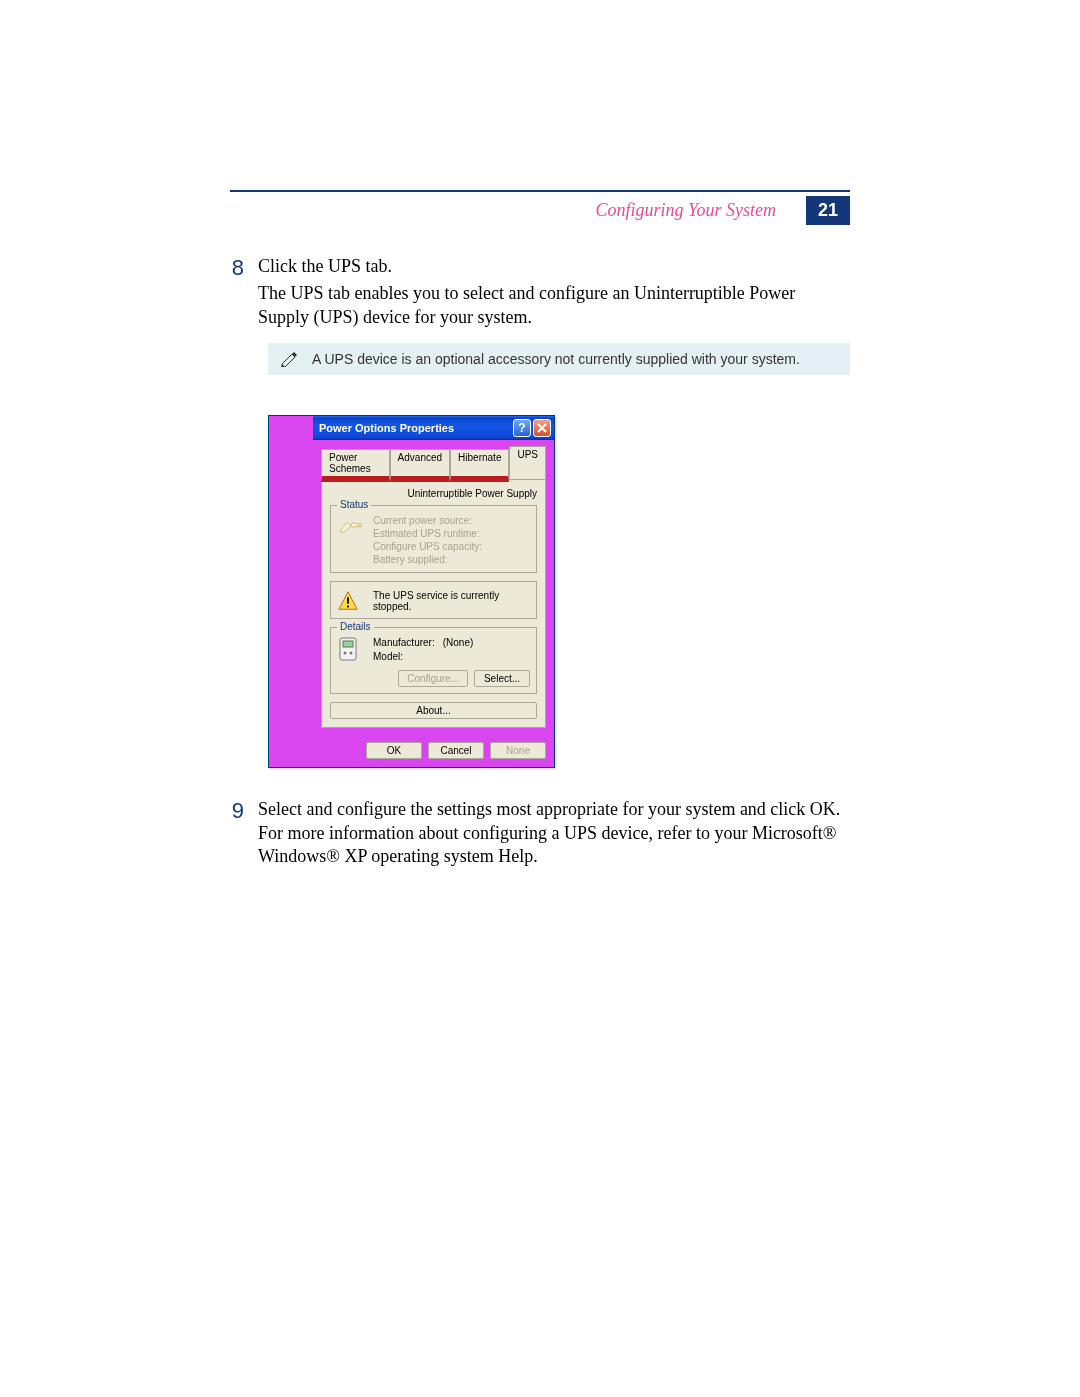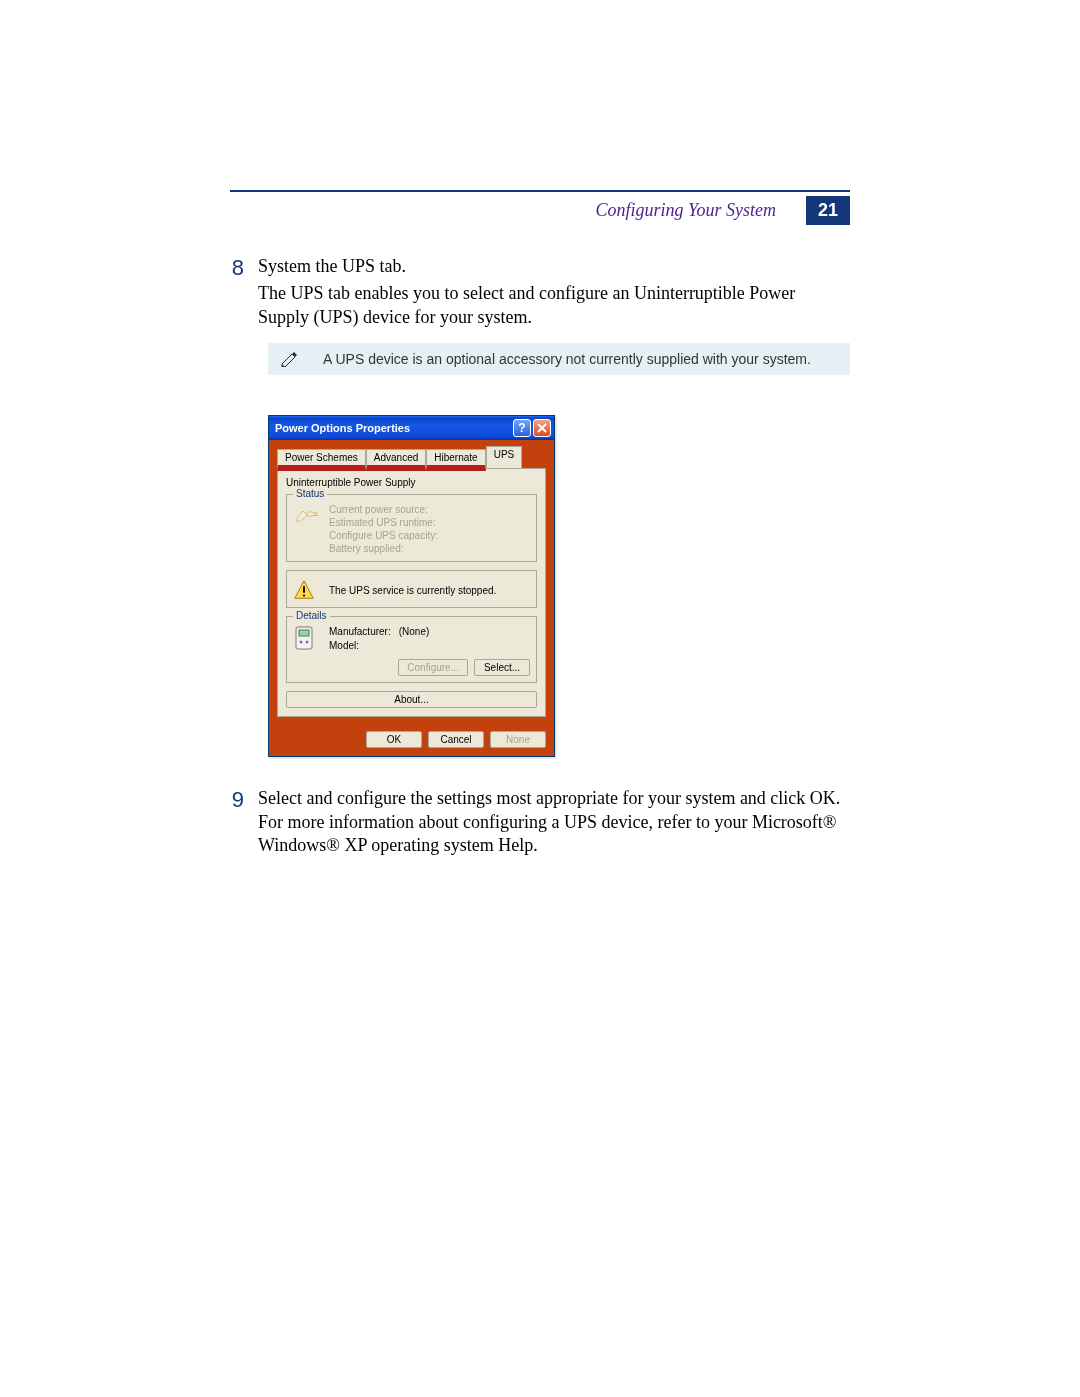--- a/index.html
+++ b/index.html
@@ -24,21 +24,21 @@
     border-top: 2px solid #14377a;
     margin-bottom: 4px;
   }
   .header-row {
     display: flex;
     justify-content: flex-end;
     align-items: center;
     gap: 30px;
   }
   .section-title {
-    color: #4c1d95;
+    color: #ec4899;
     font-style: italic;
     font-size: 18px;
   }
   .page-number-box {
     background: #14377a;
     color: #fff;
     font-weight: bold;
     font-size: 18px;
     padding: 4px 12px;
     min-width: 40px;
@@ -68,36 +68,37 @@
     flex: 1;
   }
   .step-body p { margin: 0 0 4px 0; }
 
   .note-box {
     background: #e5f0f5;
     margin: 10px 0 20px 38px;
     padding: 8px 12px;
     display: flex;
     align-items: center;
-    gap: 21px;
+    gap: 10px;
     font-family: Arial, sans-serif;
     font-size: 14px;
     color: #333;
   }
   .note-box svg { flex-shrink: 0; }
 
   
   .xp-dialog {
     margin: 40px 0 30px 38px;
     width: 287px;
     font-family: Tahoma, Arial, sans-serif;
     font-size: 10px;
     border: 1px solid #003c74;
-    background: #c2410c;
+    background: #d946ef;
     box-shadow: 1px 1px 2px rgba(0,0,0,0.2);
+    padding-left: 44px;
   }
   .xp-titlebar {
     background: linear-gradient(to bottom, #2a6ef5 0%, #0842c8 8%, #1557e6 40%, #0b49d6 88%, #0431a5 100%);
     color: #fff;
     font-weight: bold;
     padding: 4px 3px 4px 6px;
     display: flex;
     align-items: center;
     font-size: 11px;
     height: 24px;
@@ -134,21 +135,21 @@
   .xp-tab.inactive { border-bottom: 6px solid #b91c1c; background: #ece9d8; position: relative; top: 3px; }
   .xp-tab.active { background: #ece9d8; position: relative; z-index: 2; border-bottom-color: #ece9d8; }
   .xp-tab-panel {
     border: 1px solid #aca899;
     border-top: 1px solid #aca899;
     padding: 8px;
     background: #ece9d8;
     margin-top: -1px;
   }
   .xp-subheader {
-    text-align: left;
+    text-align: right;
     font-size: 10px;
     margin-bottom: 6px;
   }
   .xp-group {
     border: 1px solid #aca899;
     padding: 8px 6px 6px 6px;
     margin-bottom: 8px;
     position: relative;
   }
   .xp-group-title {
@@ -200,21 +201,21 @@
       <span class="section-title">Configuring Your System</span>
       <span class="page-number-box">21</span>
     </div>
   </div>
 
   <div class="content">
 
     <div class="step">
       <div class="step-num">8</div>
       <div class="step-body">
-        <p>System the UPS tab.</p>
+        <p>Click the UPS tab.</p>
         <p>The UPS tab enables you to select and configure an Uninterruptible Power Supply (UPS) device for your system.</p>
       </div>
     </div>
 
     <div class="note-box">
       <svg width="22" height="16" viewBox="0 0 22 16">
         <path d="M2 13 L12 3 L15 6 L5 16 L2 16 Z" fill="none" stroke="#333" stroke-width="1"></path>
         <path d="M12 3 L14 1 L17 4 L15 6 Z" fill="#333"></path>
         <path d="M2 13 L2 16 L5 16 Z" fill="#333"></path>
       </svg>

